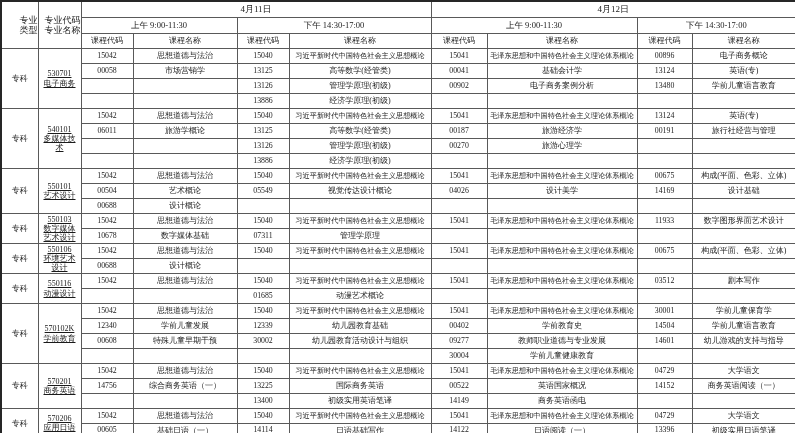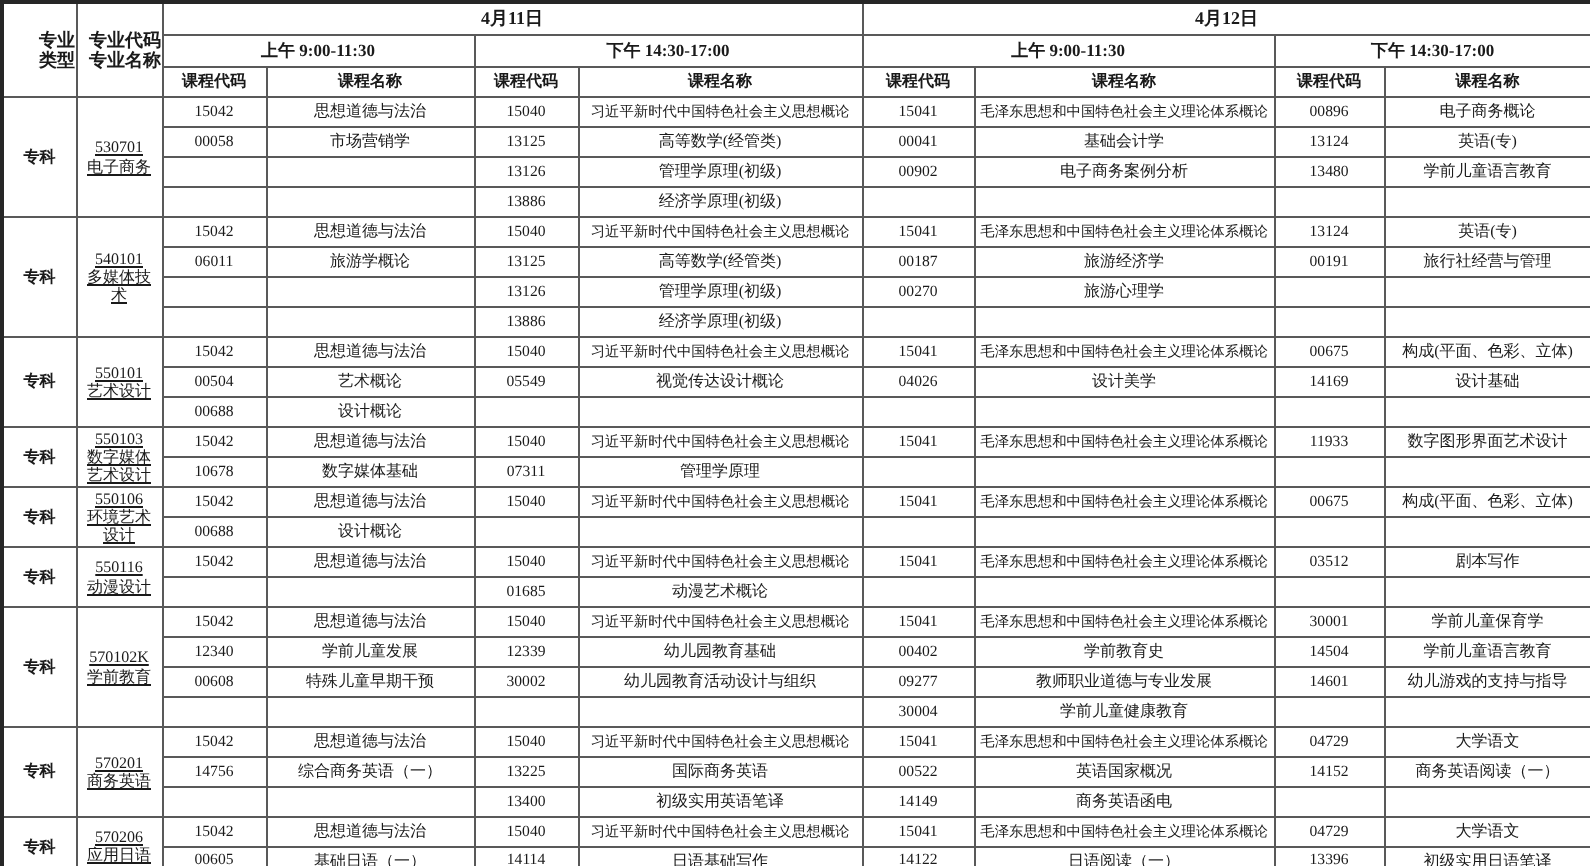--- a/index.html
+++ b/index.html
@@ -11,31 +11,31 @@
   table#schedule{
     border-collapse:collapse;table-layout:fixed;
     width:795px;height:433px;
     border:2px solid #262626;
   }
   th,td{
     border:1px solid #595959;
     padding:0;text-align:center;vertical-align:middle;
     overflow:hidden;line-height:1.15;
   }
-  thead th{font-weight:bold;margin-left:29px;}
+  thead th{font-weight:normal;margin-left:29px;}
   tr.hdr-date th{font-size:9px;height:15px;}
   tr.hdr-time th{font-size:8.5px;height:15px;}
   tr.hdr-label th{font-size:8px;height:14px;}
   th.pre{white-space:pre-line;font-size:8px;text-align:right;}
   tbody tr{height:15px;}
   tbody td{font-size:8px;}
   td.code-cell{font-size:7.8px;}
   td.name-cell{white-space:nowrap;}
   td.name-cell.long{font-size:7.2px;}
-  td.type-cell{font-size:8px;font-weight:bold;}
+  td.type-cell{font-size:8px;font-weight:normal;}
   td.major-cell{font-size:8px;text-decoration:underline;}
   td.major-cell .inner{width:34px;margin:0 auto;word-break:break-all;}
 </style>
 </head>
 <body>
 
 <table id="schedule">
   <colgroup>
     <col style="width:37px">
       <col style="width:43px">

